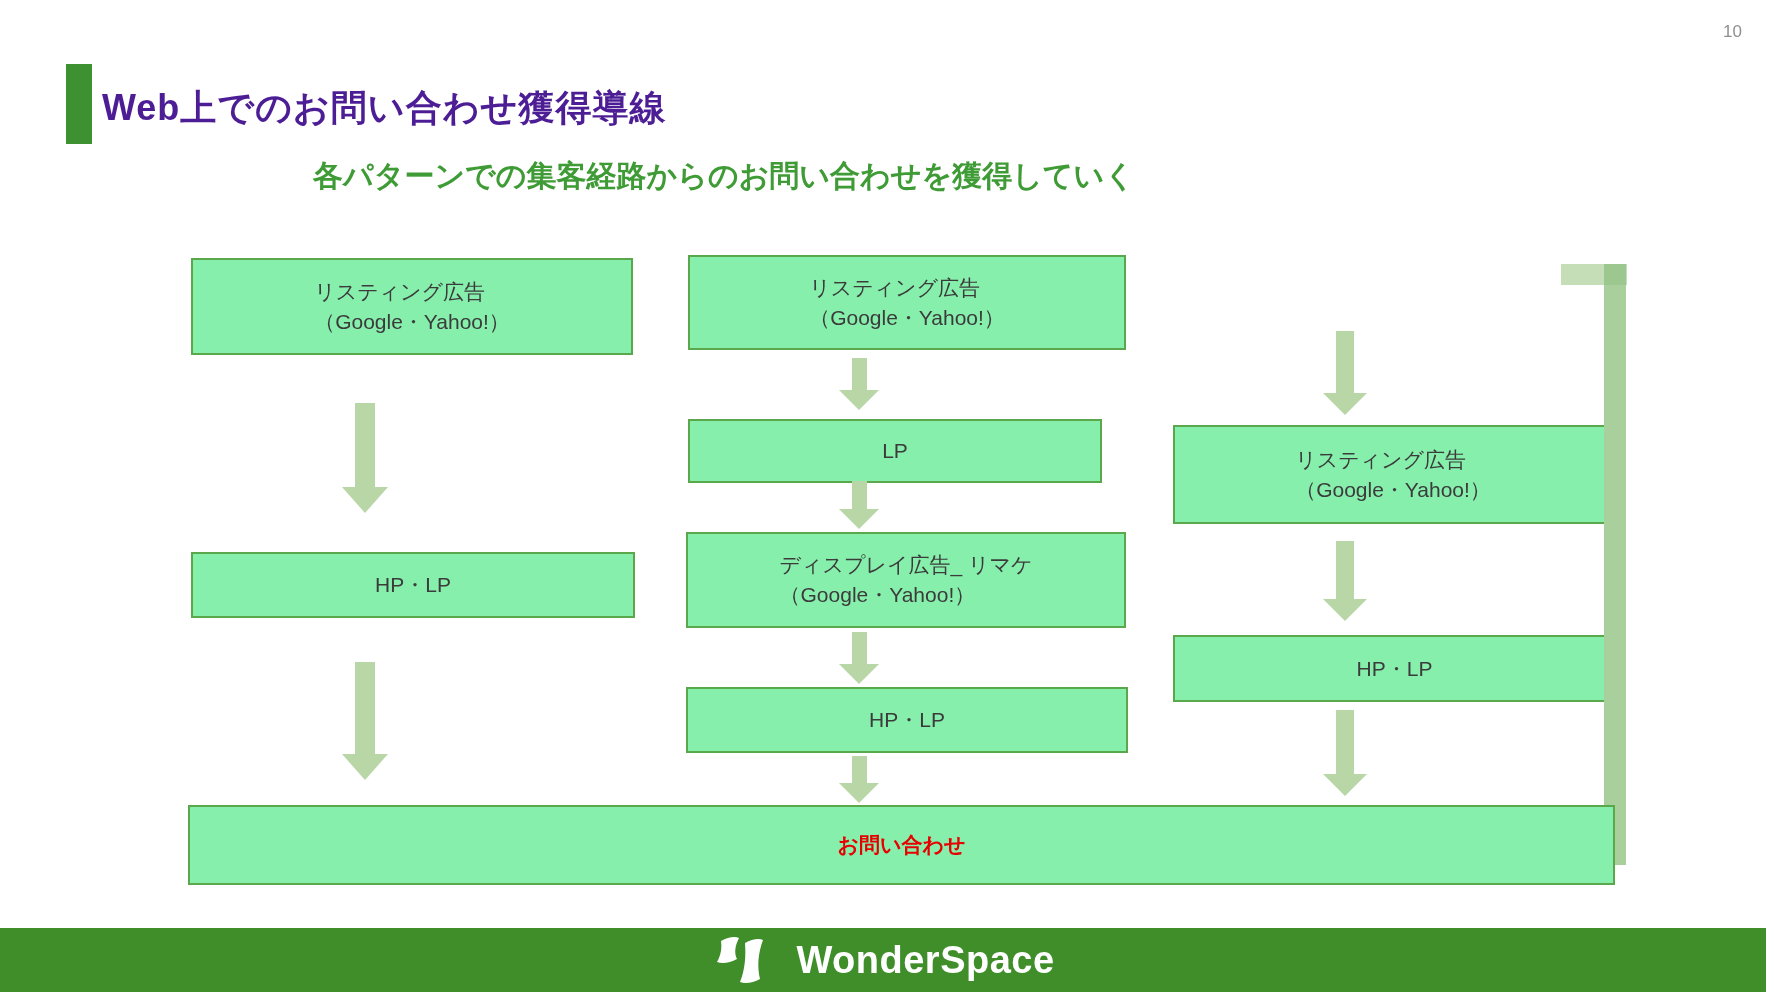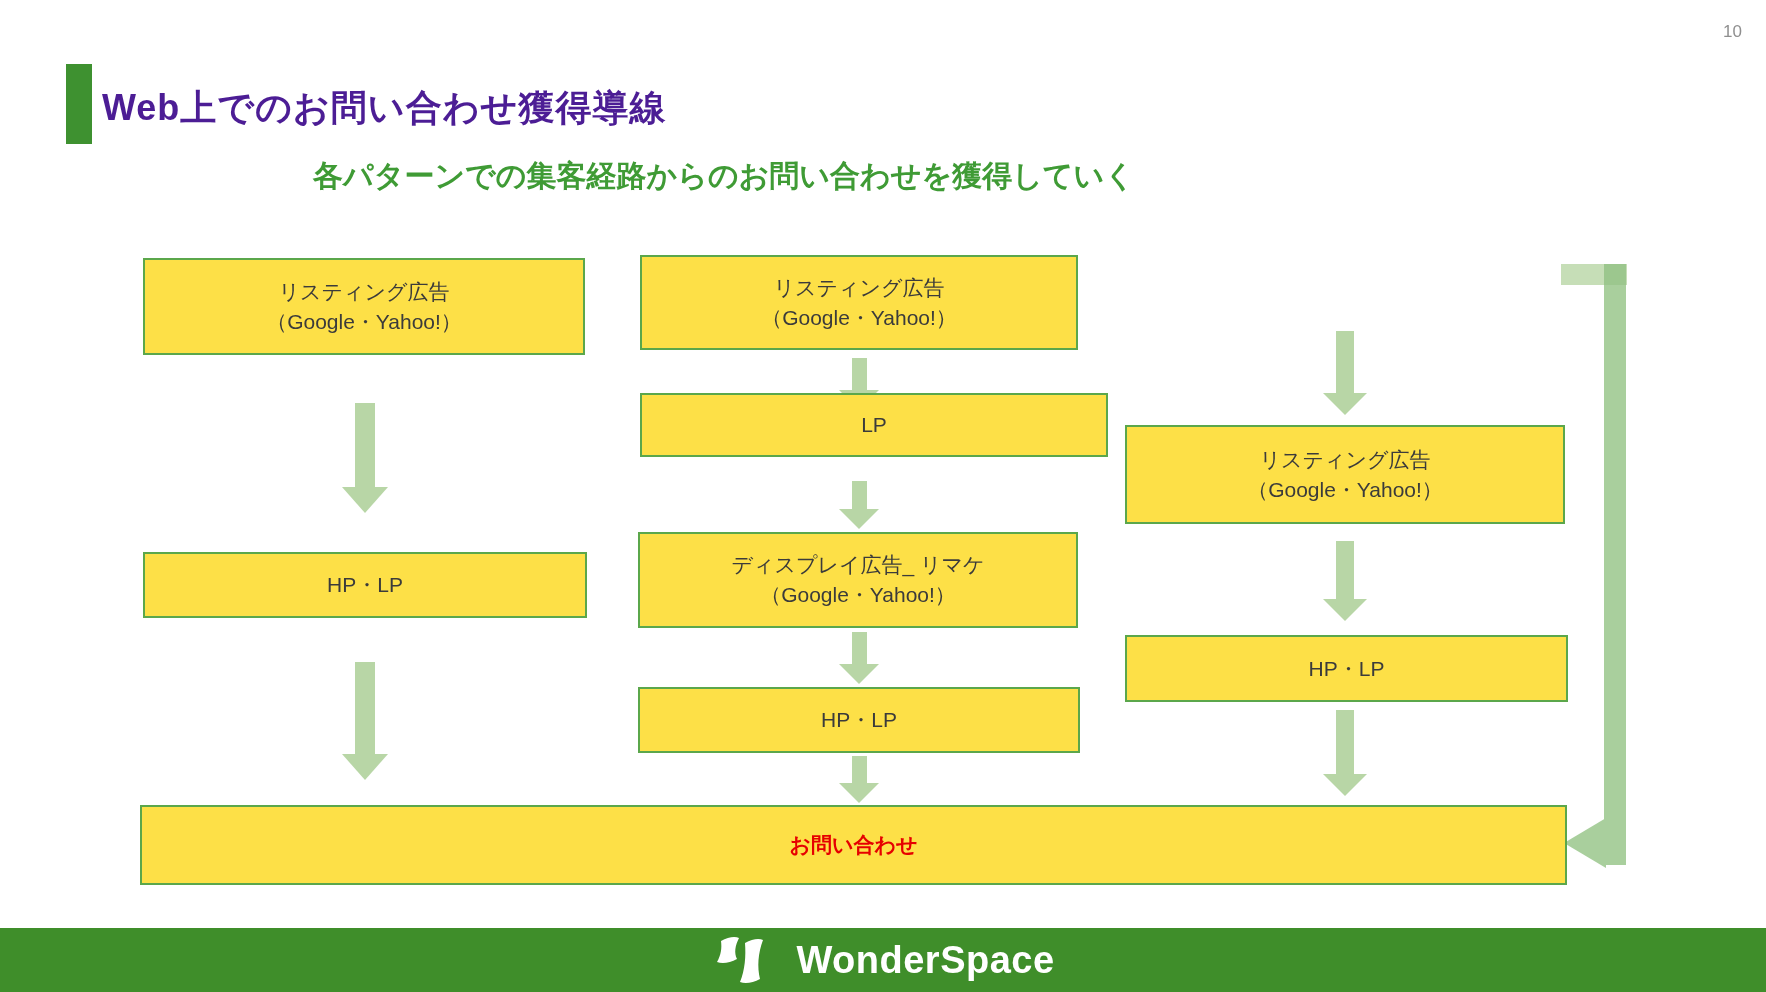--- a/index.html
+++ b/index.html
@@ -6,22 +6,22 @@
   .slide{
     position:relative;width:1766px;height:992px;background:#ffffff;overflow:hidden;
     font-family:"Liberation Sans","DejaVu Sans",sans-serif;color:#3b3b3b;
   }
   .page-number{position:absolute;top:14px;right:24px;font-size:17px;color:#8f8f8f;margin-top:8px;}
   .title-bar{position:absolute;left:66px;top:64px;width:26px;height:80px;background:#3e9130;}
   .page-title{position:absolute;left:102px;top:60px;font-size:36px;font-weight:700;color:#4c1d95;letter-spacing:1px;white-space:nowrap;}
   .subtitle{position:absolute;left:313px;top:156px;font-size:30px;font-weight:700;color:#3f9b35;white-space:nowrap;}
 
   .fbox{
-    position:absolute;border:2px solid #5ba74b;background:#fde047;box-sizing:border-box;
-    display:flex;align-items:center;justify-content:center;text-align:center;
+    position:absolute;border:2px solid #5ba74b;background:#86efac;box-sizing:border-box;
+    display:flex;align-items:center;justify-content:center;margin-left:48px;
   }
   .box-label{font-size:21px;line-height:1.42;color:#3b3b3b;white-space:pre-line;}
   .result-label{font-size:21px;font-weight:700;color:#e60000;}
 
   .flow-arrow{position:absolute;display:flex;flex-direction:column;align-items:center;}
   .flow-arrow .shaft{background:#b8d6a6;flex:1 1 auto;}
   .flow-arrow .head{width:0;height:0;border-style:solid;border-color:#b8d6a6 transparent transparent transparent;flex:0 0 auto;}
   .lg{width:46px;} .lg .shaft{width:20px;} .lg .head{border-width:26px 23px 0 23px;}
   .md{width:44px;} .md .shaft{width:18px;} .md .head{border-width:22px 22px 0 22px;}
   .sm{width:40px;} .sm .shaft{width:15px;} .sm .head{border-width:20px 20px 0 20px;}
@@ -65,21 +65,21 @@
   </div>
 
   <div class="fbox" style="left:640px;top:255px;width:438px;height:95px;">
     <span class="box-label">リスティング広告
 （Google・Yahoo!）</span>
   </div>
   <div class="flow-arrow sm" style="left:839px;top:358px;height:52px;">
     <div class="shaft"></div>
     <div class="head"></div>
   </div>
-  <div class="fbox" style="left:640px;top:393px;width:468px;height:64px;">
+  <div class="fbox" style="left:640px;top:419px;width:414px;height:64px;">
     <span class="box-label">LP</span>
   </div>
   <div class="flow-arrow sm" style="left:839px;top:481px;height:48px;">
     <div class="shaft"></div>
     <div class="head"></div>
   </div>
   <div class="fbox" style="left:638px;top:532px;width:440px;height:96px;">
     <span class="box-label">ディスプレイ広告_ リマケ
 （Google・Yahoo!）</span>
   </div>

